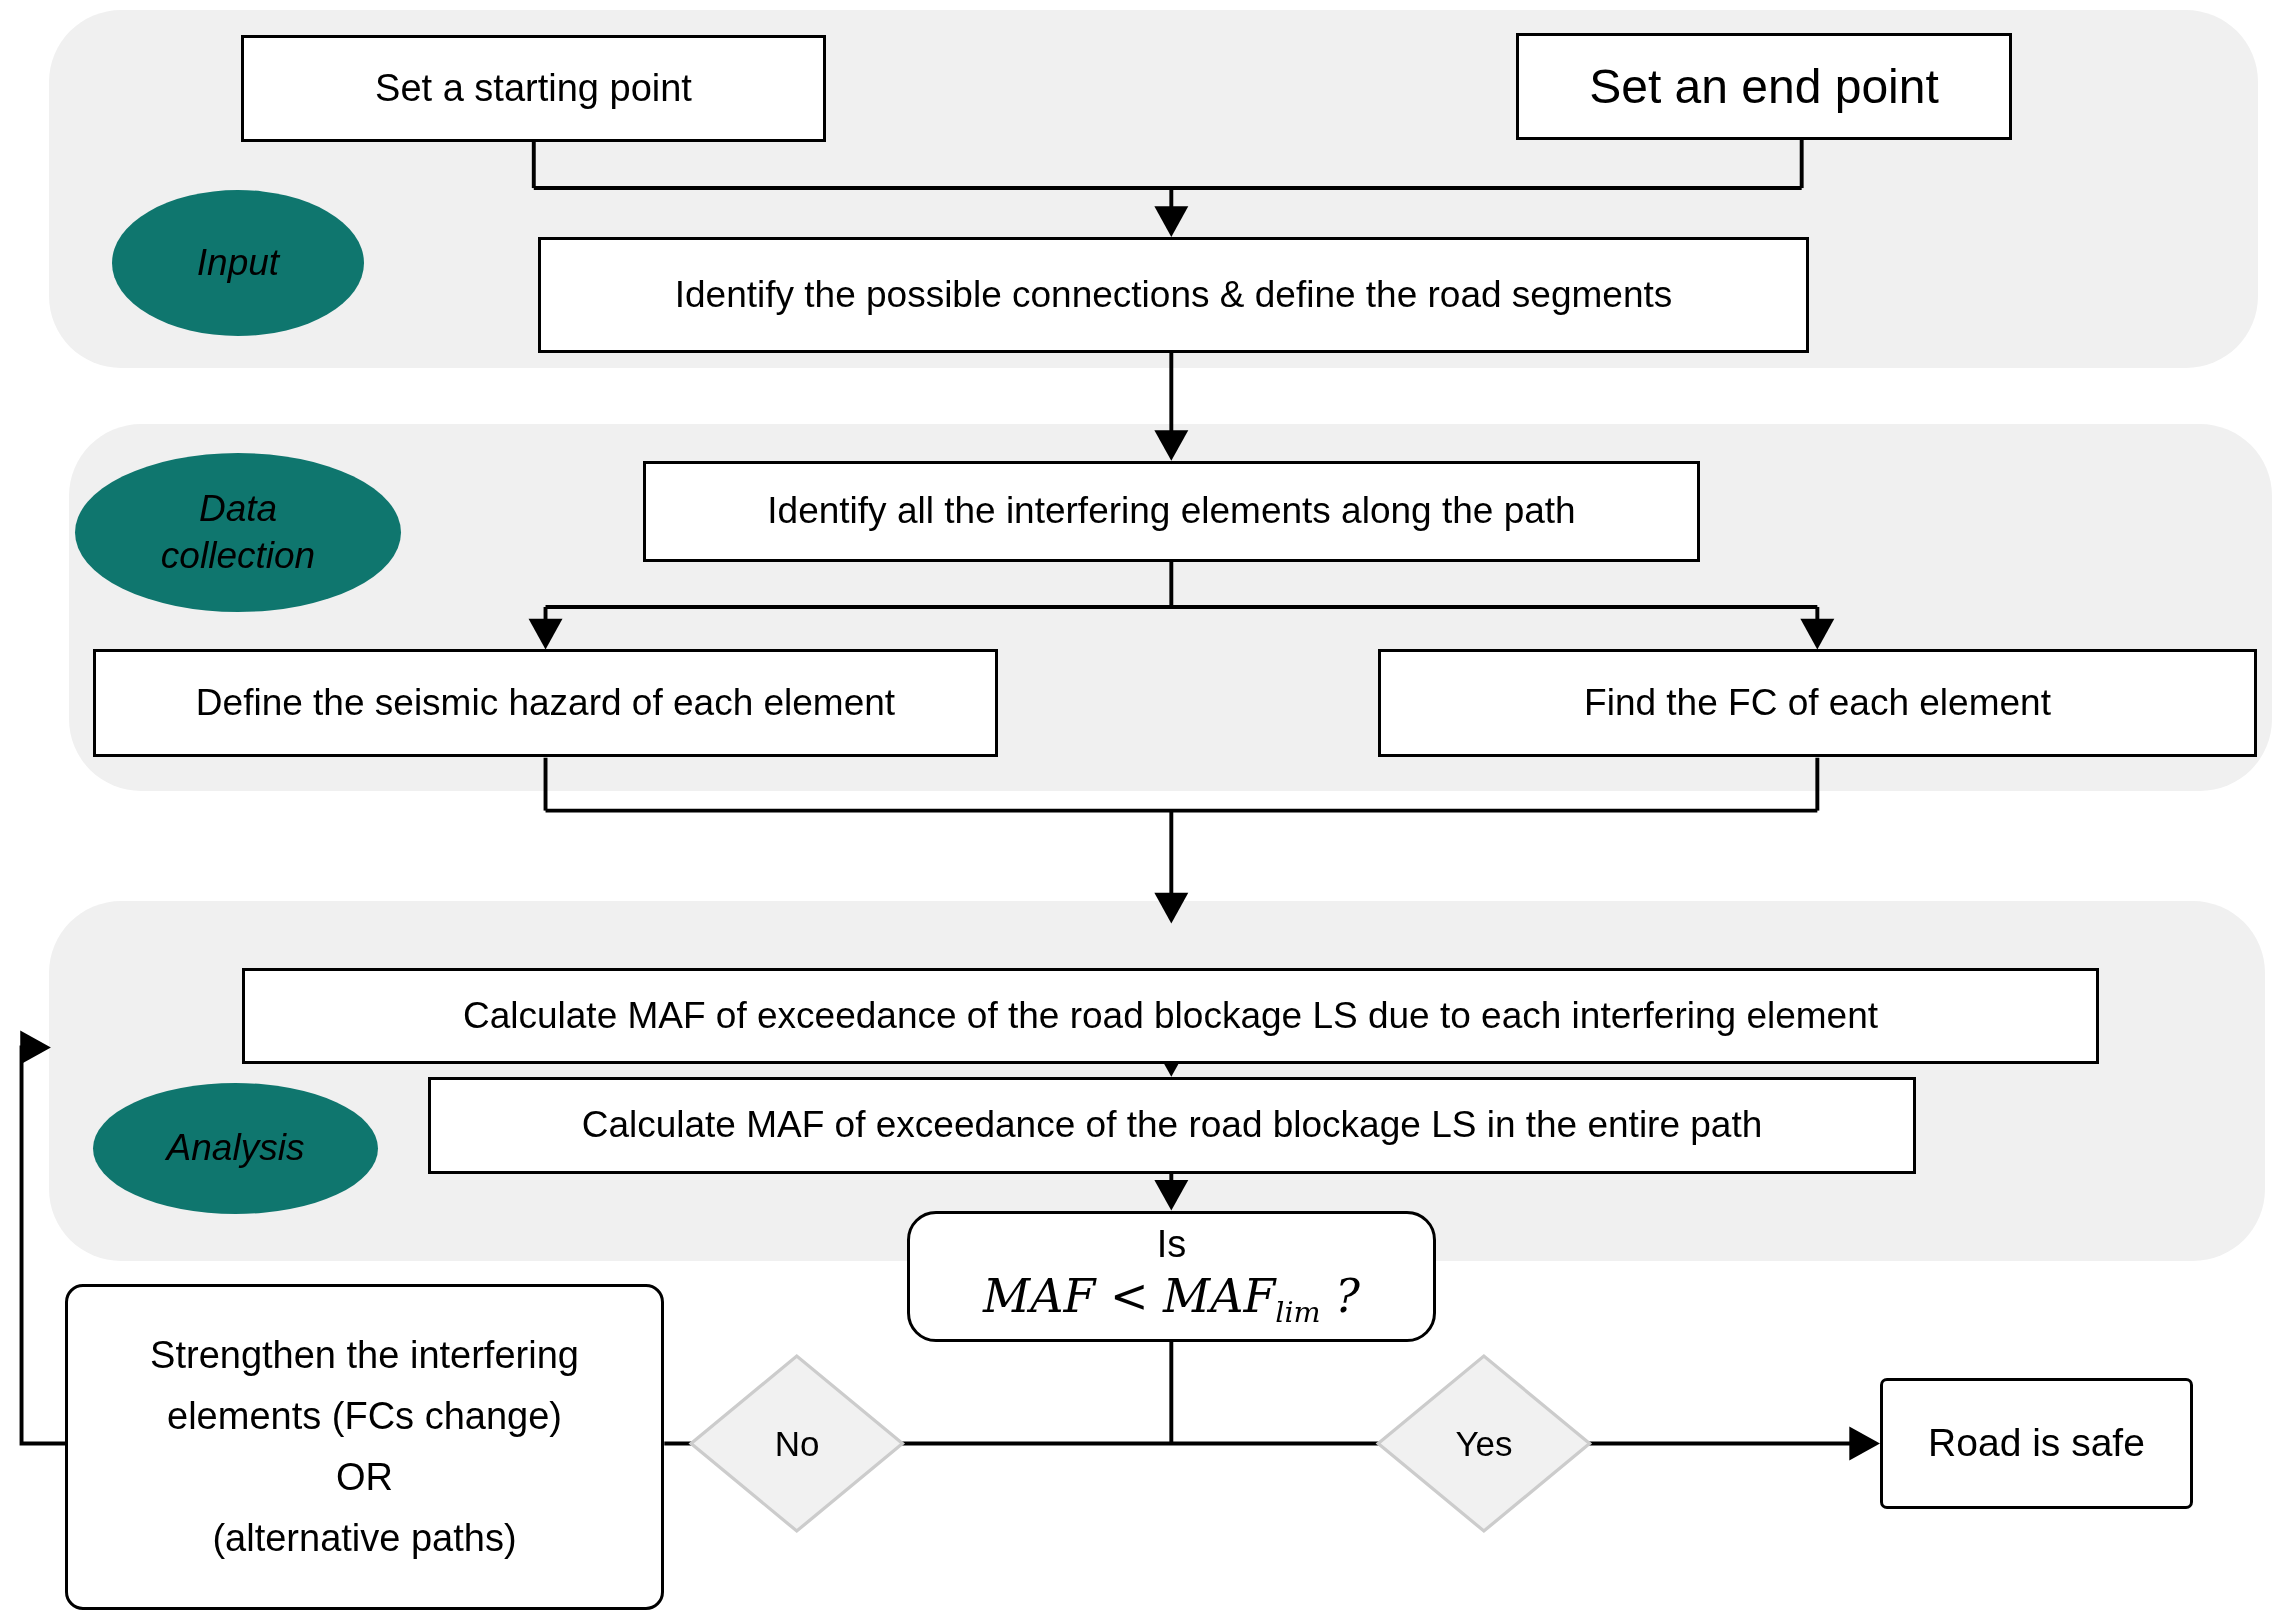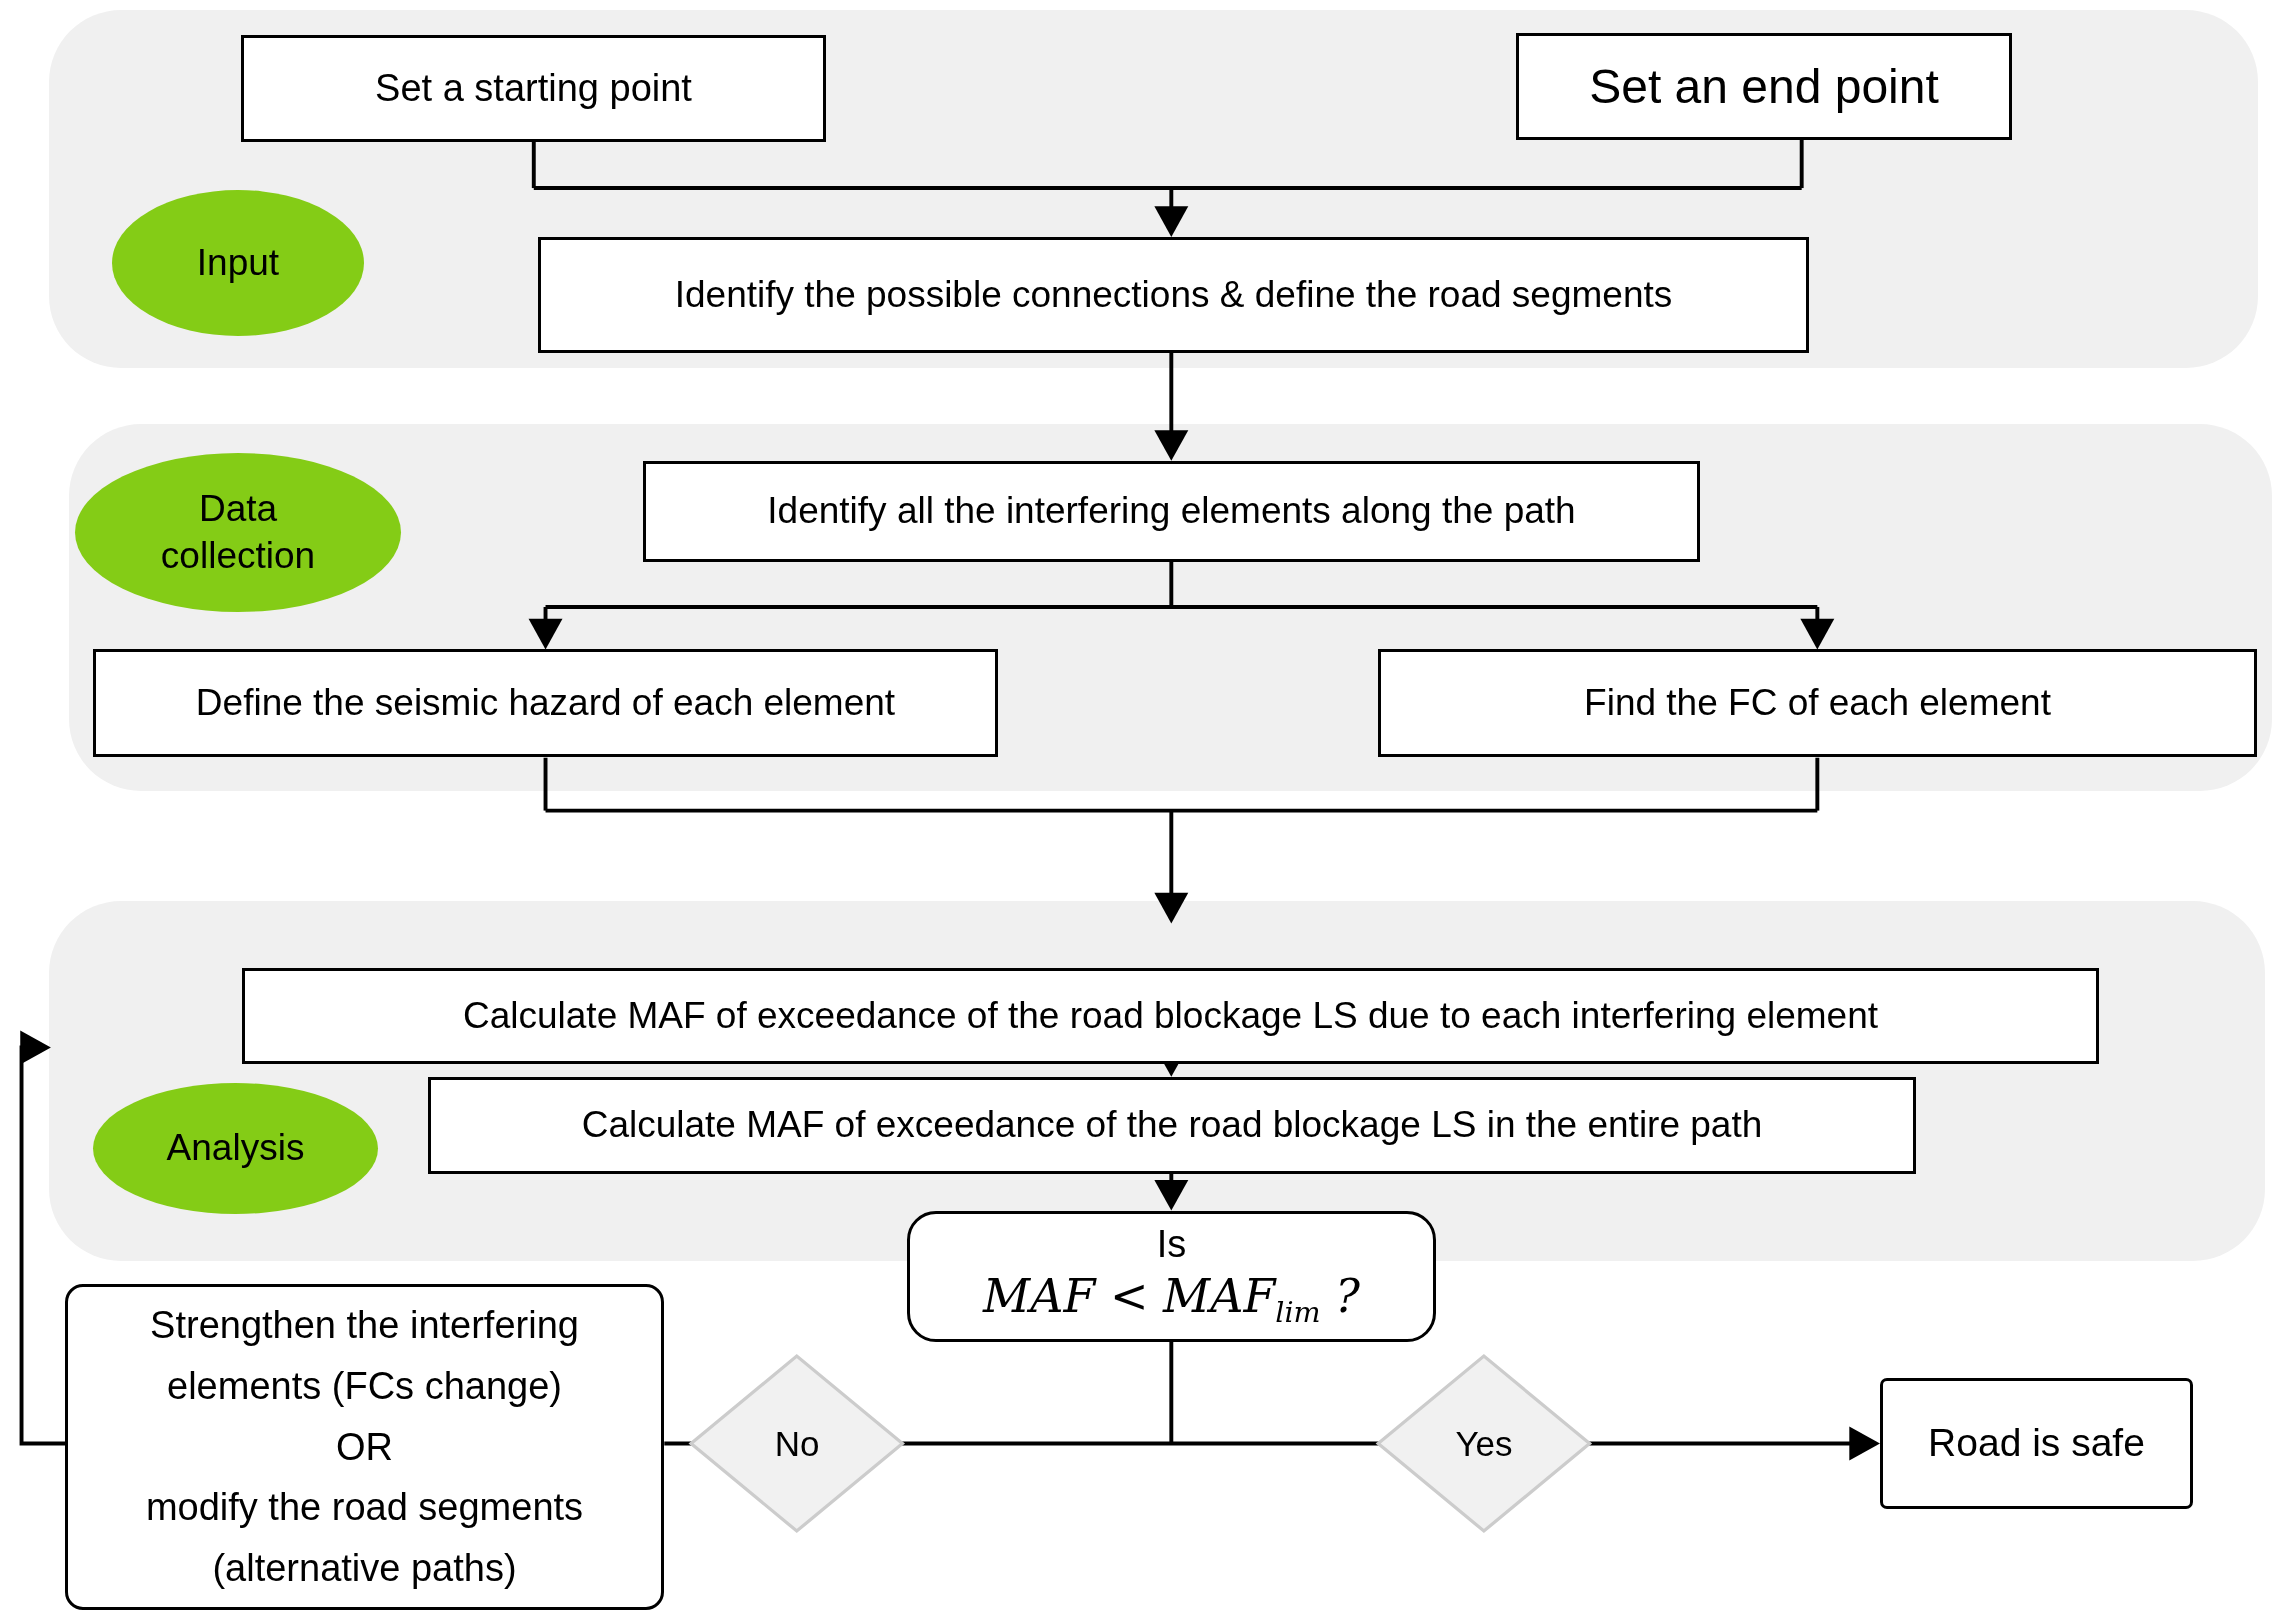--- a/index.html
+++ b/index.html
@@ -23,26 +23,27 @@
     border-radius: 72px;
     z-index: 0;
   }
   #sec-input    { left: 49px;  top: 9.8px;   width: 2209px; height: 358px; }
   #sec-data     { left: 69px; top: 424px;  width: 2203px; height: 367px; }
   #sec-analysis { left: 49px;  top: 901px; width: 2216px; height: 360px; }
 
   
   .phase {
     position: absolute;
-    background: #84cc16;
+    background: #0f766e;
     border-radius: 50%;
     display: flex;
     align-items: center;
     justify-content: center;
     text-align: center;
+    font-style: italic;
     font-size: 37px;
     line-height: 1.25;
     z-index: 2;
   }
   #ph-input    { left: 112px; top: 190px;  width: 252px; height: 146px; }
   #ph-data     { left: 75px; top: 453px;  width: 326px; height: 159px; }
   #ph-data .phase-label { max-width: 215px; }
   #ph-analysis { left: 93px; top: 1083px; width: 285px; height: 131px; }
 
   
@@ -181,21 +182,20 @@
 
   <div class="node rounded" id="n-decision">
     <span class="dec-line1">Is</span>
     <span class="dec-line2"><span>MAF &lt; MAF</span><sub>lim</sub><span> ?</span></span>
   </div>
 
   <div class="node rounded" id="n-strengthen">
     <span>Strengthen the interfering</span>
     <span>elements (FCs change)</span>
     <span>OR</span>
-    <span>modify the road segments</span>
     <span>(alternative paths)</span>
   </div>
 
   <div class="node rounded" id="n-roadsafe">Road is safe</div>
 
   <div class="branch-label" id="lbl-no">No</div>
   <div class="branch-label" id="lbl-yes">Yes</div>
 
 </div>
 

